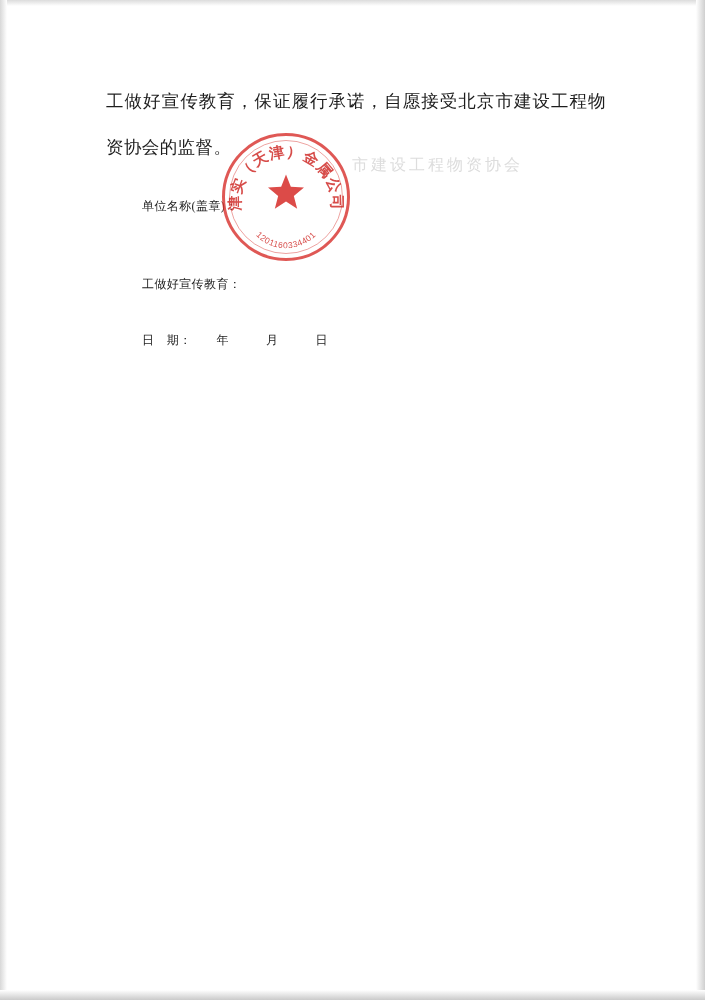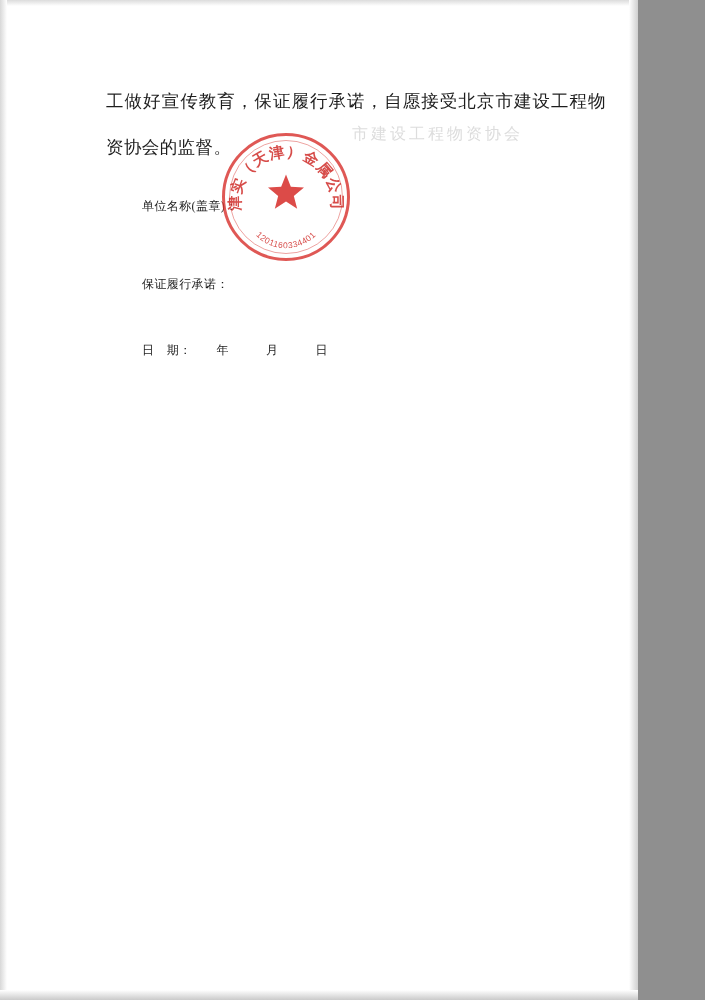--- a/index.html
+++ b/index.html
@@ -5,21 +5,21 @@
   html, body {
     margin: 0;
     padding: 0;
     background: #8f8f8f;
   }
   body {
     font-family: "Liberation Serif", "DejaVu Serif", serif;
   }
   .page {
     position: relative;
-    width: 638px;
+    width: 705px;
     height: 1000px;
     background: #ffffff;
     overflow: hidden;
     box-sizing: border-box;
   }
   
   .scan-edge-left {
     position: absolute;
     left: 0; top: 0;
     width: 7px; height: 1000px;
@@ -59,21 +59,21 @@
     margin: 0;
   }
   .field-line {
     font-size: 12px;
     color: #1d1d1d;
     letter-spacing: 0.4px;
     white-space: pre;
   }
   .field-company { position: absolute; left: 142px; top: 198px; }
   .field-signature { position: absolute; left: 142px; top: 276px; }
-  .field-date { position: absolute; left: 142px; top: 342px; }
+  .field-date { position: absolute; left: 142px; top: 332px; }
 
   
   .seal {
     position: absolute;
     left: 222px;
     top: 133px;
     width: 128px;
     height: 128px;
     pointer-events: none;
   }
@@ -114,21 +114,21 @@
   }
   .seal-bottom-text text {
     font-family: "Liberation Sans", sans-serif;
     font-size: 8.5px;
     letter-spacing: 0.5px;
   }
   
   .ghost-text {
     position: absolute;
     left: 352px;
-    top: 124px;
+    top: 155px;
     font-size: 16px;
     color: #dddddd;
     letter-spacing: 3px;
     white-space: nowrap;
   }
 </style>
 </head>
 <body>
 
 <div class="page">
@@ -138,21 +138,21 @@
   <div class="scan-edge-right"></div>
   <div class="scan-edge-bottom"></div>
 
   <div class="doc-body">
     <p class="para">工做好宣传教育，保证履行承诺，自愿接受北京市建设工程物资协会的监督。</p>
   </div>
 
   <div class="ghost-text">市建设工程物资协会</div>
 
   <div class="field-line field-company">单位名称(盖章)：</div>
-  <div class="field-line field-signature">保证履行承诺：</div>
+  <div class="field-line field-signature">工做好宣传教育：</div>
   <div class="field-line field-date">日　期：　　年　　　月　　　日</div>
 
   <div class="seal">
     <div class="seal-ring"></div>
     <div class="seal-ring inner"></div>
 
     <svg class="seal-arc-text" viewBox="0 0 128 128">
       <defs>
         <path id="arcTop" d="M 18,70 A 46,46 0 1 1 110,70" fill="none"></path>
       </defs>

